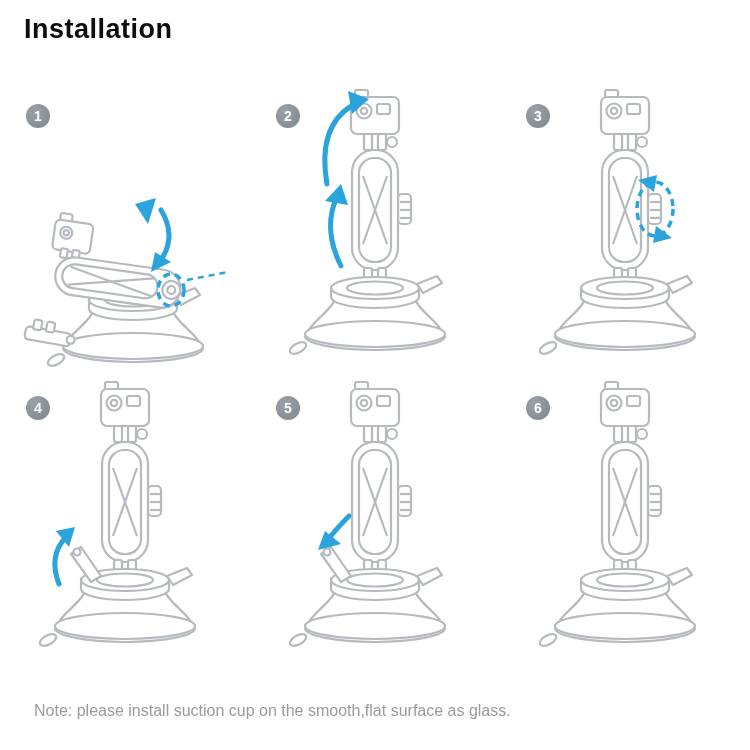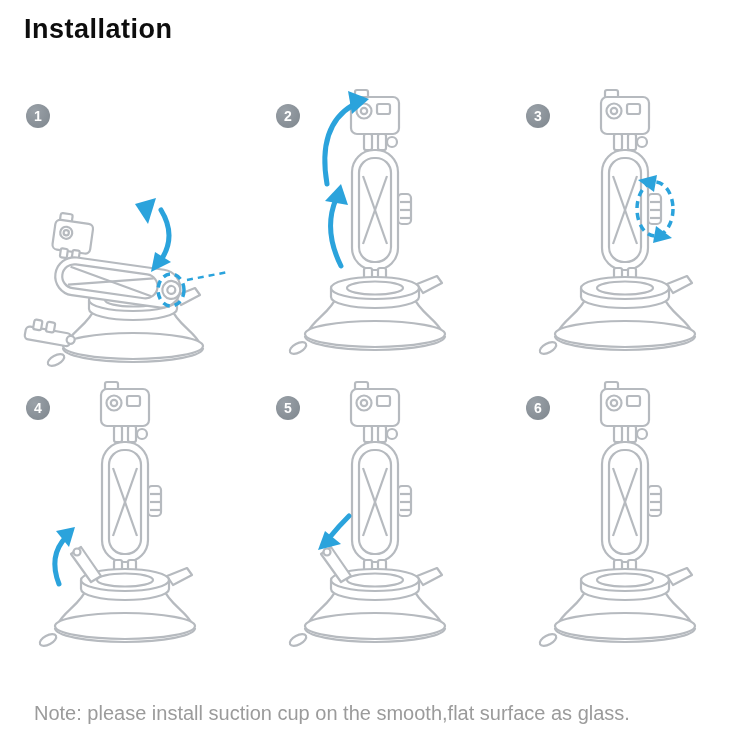--- a/index.html
+++ b/index.html
@@ -6,21 +6,21 @@
   body{width:750px;height:750px;overflow:hidden;font-family:"Liberation Sans",sans-serif;}
   .page{position:relative;width:750px;height:708px;background:#fff;}
   .title{position:absolute;left:24px;top:14px;font-size:27px;font-weight:700;color:#0d0d0d;letter-spacing:.5px;}
   .grid{position:absolute;left:0;top:76px;width:750px;height:584px;display:grid;
         grid-template-columns:repeat(3,250px);grid-template-rows:292px 292px;}
   .cell{position:relative;}
   .badge{position:absolute;left:26px;top:28px;width:24px;height:24px;border-radius:50%;
          background:radial-gradient(circle at 35% 30%, #9aa1a8, #7e868d);
          color:#fff;font-size:14px;font-weight:700;display:flex;align-items:center;justify-content:center;}
   .art{position:absolute;left:15px;top:2px;}
-  .note{position:absolute;left:34px;top:702px;font-size:20px;color:#9b9b9b;}
+  .note{position:absolute;left:34px;top:702px;font-size:16px;color:#9b9b9b;}
   
   .arr{stroke:#2ba3dc;stroke-width:5;fill:none;stroke-linecap:round;}
   .arrf{fill:#2ba3dc;stroke:none;}
   .arrd{fill:none;stroke:#2ba3dc;stroke-width:3.5;stroke-dasharray:7 5;}
   .dash{fill:none;stroke:#2ba3dc;stroke-width:2.5;stroke-dasharray:6 5;}
 </style>
 </head>
 <body>
 
 <svg width="0" height="0" style="position:absolute" aria-hidden="true">

